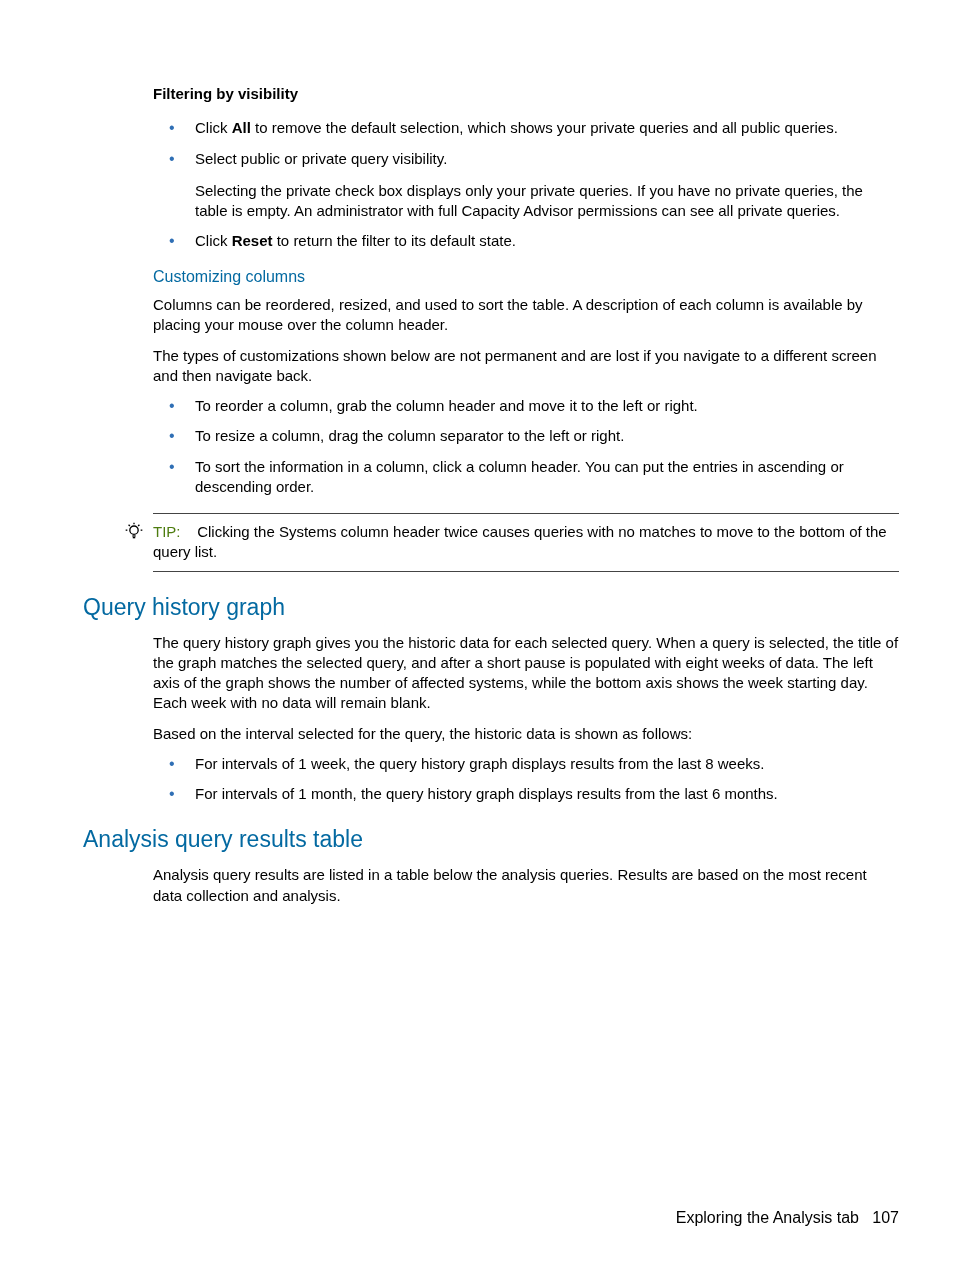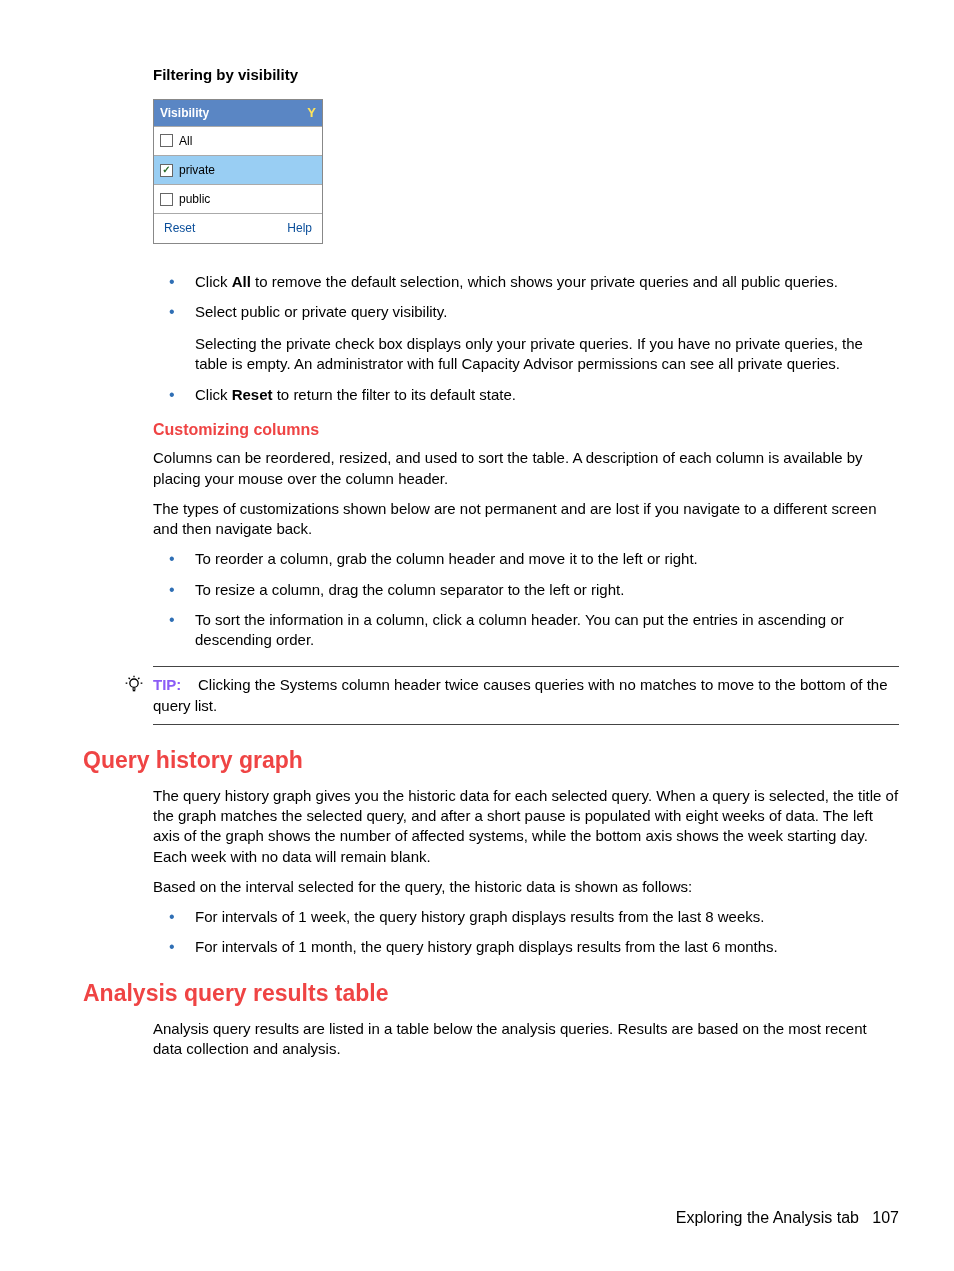--- a/index.html
+++ b/index.html
@@ -9,21 +9,21 @@
     font-family: Arial, Helvetica, sans-serif;
     color: #000;
     font-size: 15px;
     line-height: 1.35;
   }
   .page {
     width: 954px;
     height: 1271px;
     position: relative;
     box-sizing: border-box;
-    padding: 65px 55px 40px 55px;
+    padding: 84px 55px 40px 55px;
   }
   .content-block {
     margin-left: 98px;
   }
   .section-title-bold {
     font-weight: bold;
     font-size: 15px;
     margin-bottom: 14px;
   }
   .filter-panel {
@@ -95,24 +95,24 @@
     left: 16px;
     top: 0;
     color: #2f6fb5;
     font-size: 16px;
     line-height: 1.2;
   }
   .sub-para {
     margin-top: 12px;
   }
   .heading-link {
-    color: #ef4444;
+    color: #0369a1;
     font-size: 16px;
     margin: 14px 0 8px 0;
-    font-weight: bold;
+    font-weight: normal;
   }
   .heading-link.major {
     font-size: 23px;
     margin-left: -70px;
     margin-top: 20px;
     margin-bottom: 10px;
   }
   p.body-para {
     margin: 0 0 10px 0;
   }
@@ -131,61 +131,39 @@
     padding-top: 8px;
   }
   .tip-text-wrap {
     flex: 1;
     margin-left: 8px;
     border-top: 1px solid #444;
     border-bottom: 1px solid #444;
     padding: 8px 0;
   }
   .tip-label {
-    color: #8b5cf6;
-    font-weight: bold;
+    color: #4d7c0f;
+    font-weight: normal;
   }
   .footer {
     position: absolute;
     bottom: 42px;
     right: 55px;
     font-size: 16px;
   }
   b { font-weight: bold; }
 </style>
 </head>
 <body>
 <div class="page">
 
 <div class="content-block">
 
   <div class="section-title-bold">Filtering by visibility</div>
 
-  <div class="filter-panel">
-    <div class="filter-header">
-      <span>Visibility</span>
-      <span class="funnel">Y</span>
-    </div>
-    <div class="filter-row">
-      <span class="cb"></span>
-      <span>All</span>
-    </div>
-    <div class="filter-row selected">
-      <span class="cb">✓</span>
-      <span>private</span>
-    </div>
-    <div class="filter-row">
-      <span class="cb"></span>
-      <span>public</span>
-    </div>
-    <div class="filter-footer">
-      <span>Reset</span>
-      <span>Help</span>
-    </div>
-  </div>
 
   <ul class="bullets">
     <li>
       <span>Click </span><b>All</b><span> to remove the default selection, which shows your private queries and all public queries.</span>
     </li>
     <li>
       <span>Select public or private query visibility.</span>
       <div class="sub-para">Selecting the private check box displays only your private queries. If you have no private queries, the table is empty. An administrator with full Capacity Advisor permissions can see all private queries.</div>
     </li>
     <li>

